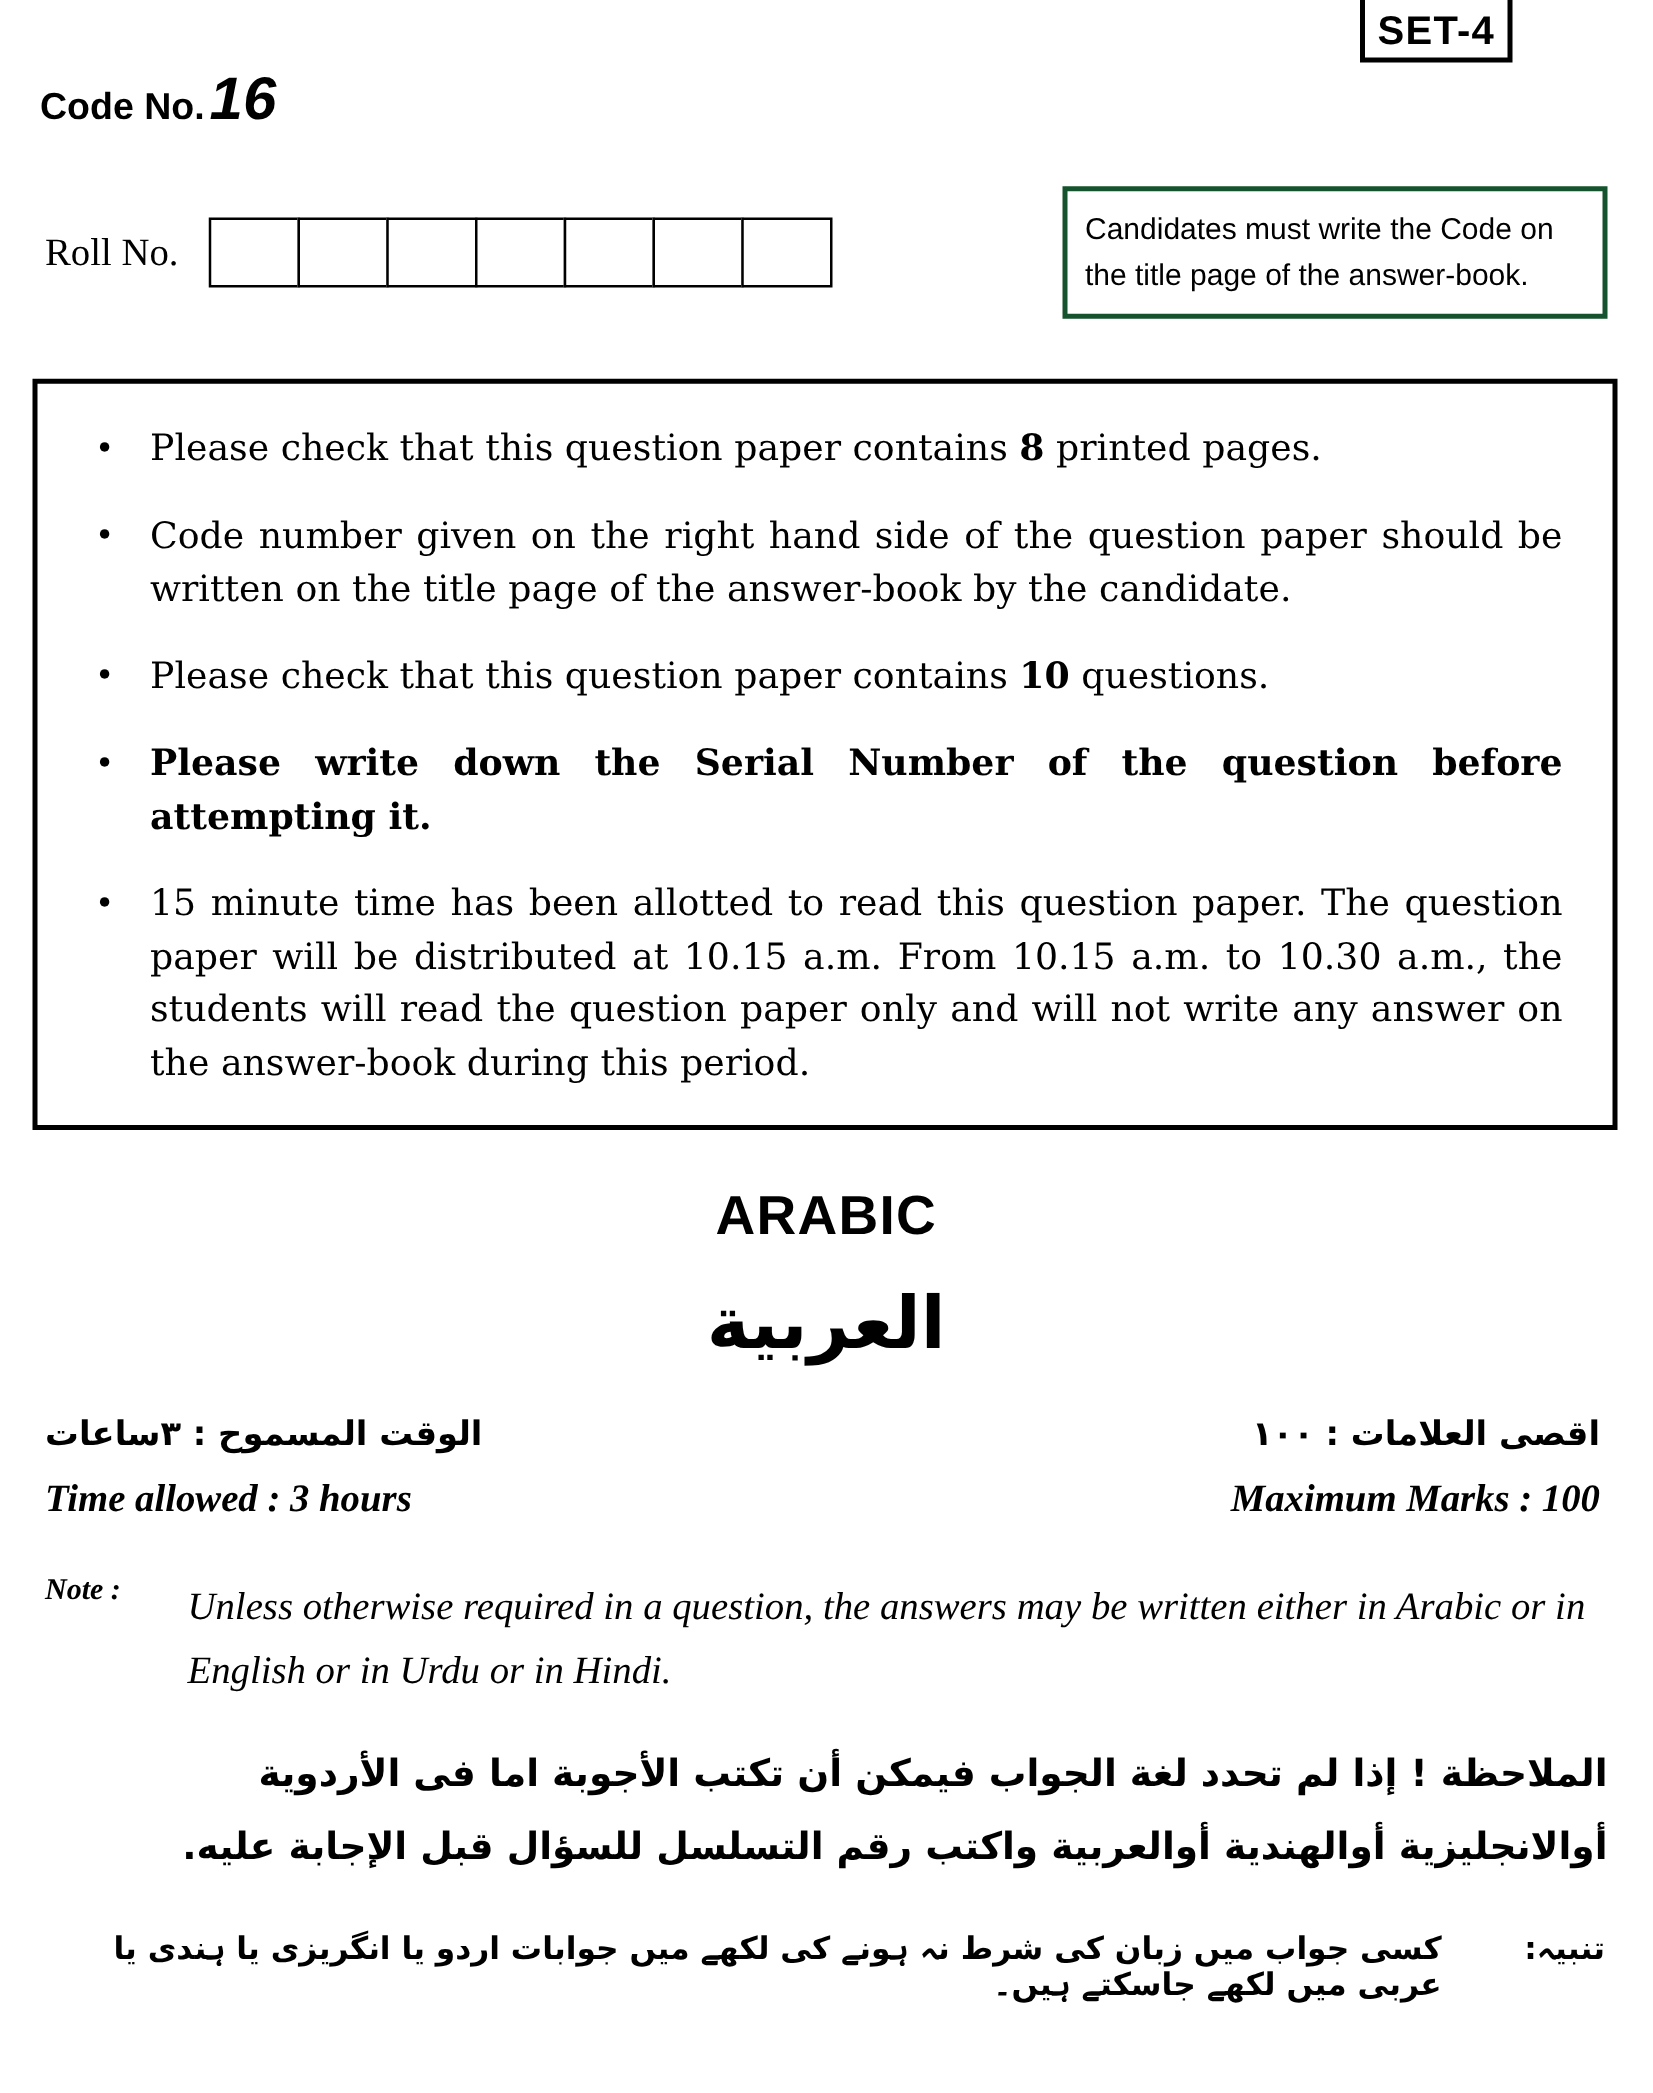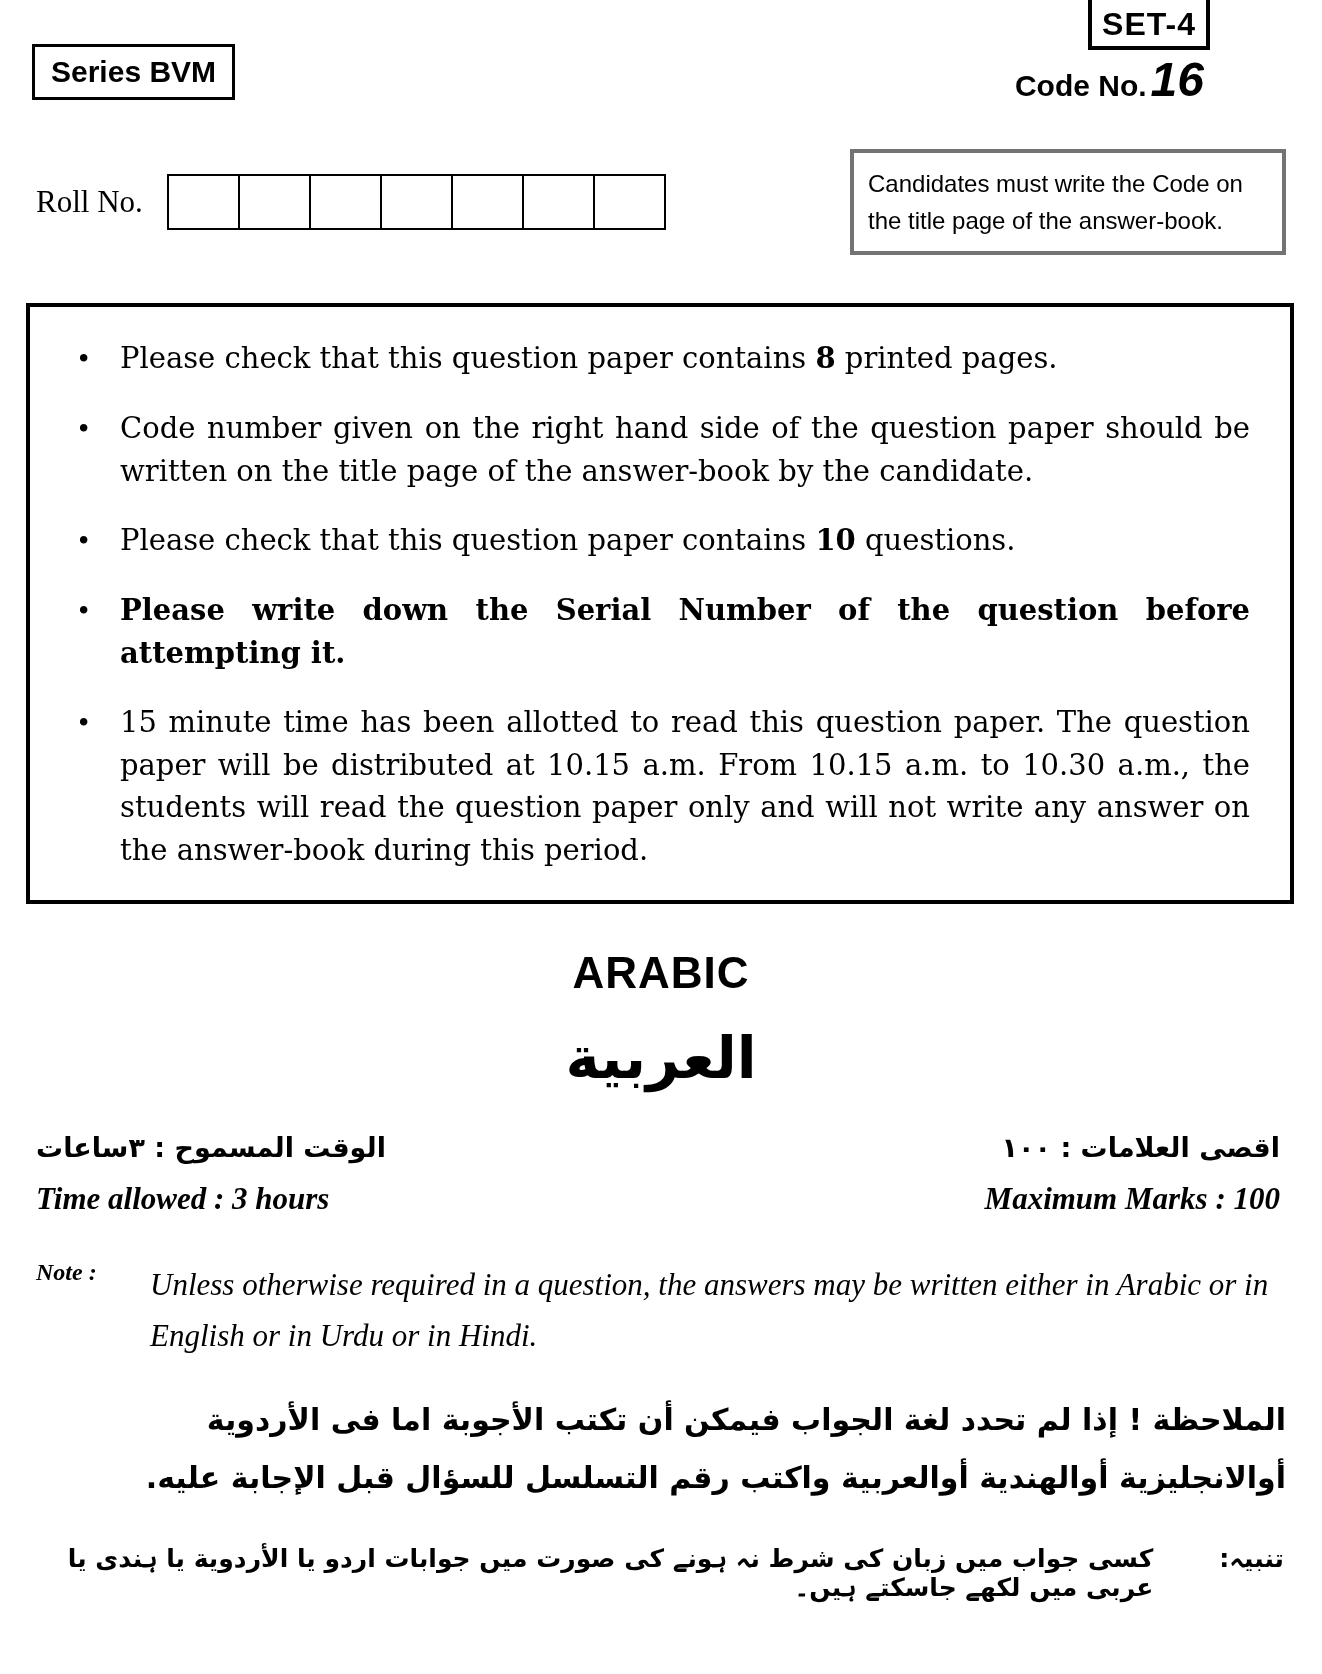--- a/index.html
+++ b/index.html
@@ -49,21 +49,21 @@
     align-items: center;
     padding: 42px 36px 0 36px;
   }
   .roll-label { font-size: 31px; }
   .roll-boxes { display: flex; margin-left: 24px; }
   .roll-cell { width: 69px; height: 52px; border: 2px solid #000; background: #fff; }
   .roll-cell + .roll-cell { margin-left: -2px; }
   .candidates-box {
     margin-left: auto;
     width: 400px;
-    border: 4px solid #737373;
+    border: 4px solid #14532d;
     padding: 12px 14px;
     font-family: "Liberation Sans", sans-serif;
     font-size: 24px;
     line-height: 1.55;
   }
 
   .instructions-box {
     margin: 48px 28px 0 26px;
     border: 4px solid #000;
     padding: 30px 40px 28px 18px;
@@ -171,23 +171,20 @@
 </head>
 <body>
 
 <div class="page">
 
   <div class="set-box">
     <span>SET-4</span>
   </div>
 
   <div class="header-row">
-    <div class="series-box">
-      <span>Series BVM</span>
-    </div>
     <div class="code-no">
       <span class="code-label">Code No.</span>
       <span class="code-num">16</span>
     </div>
   </div>
 
   <div class="roll-row">
     <span class="roll-label">Roll No.</span>
     <div class="roll-boxes">
         <div class="roll-cell"></div>
@@ -244,16 +241,16 @@
 
   <div class="note-row">
     <span class="note-label">Note :</span>
     <span class="note-text">Unless otherwise required in a question, the answers may be written either in Arabic or in English or in Urdu or in Hindi.</span>
   </div>
 
   <div class="note-ar">الملاحظة !  إذا لم تحدد لغة الجواب فيمكن أن تكتب الأجوبة اما فى الأردوية أوالانجليزية أوالهندية أوالعربية واكتب رقم التسلسل للسؤال قبل الإجابة عليه.</div>
 
   <div class="note-ur">
     <span class="note-ur-label">تنبیہ:</span>
-    <span class="note-ur-text">کسی جواب میں زبان کی شرط نہ ہونے کی صورت میں جوابات اردو یا الأردوية یا ہندی یا عربی میں لکھے جاسکتے ہیں۔</span>
+    <span class="note-ur-text">کسی جواب میں زبان کی شرط نہ ہونے کی لکھے میں جوابات اردو یا انگریزی یا ہندی یا عربی میں لکھے جاسکتے ہیں۔</span>
   </div>
 
 </div>
 
 </body></html>

